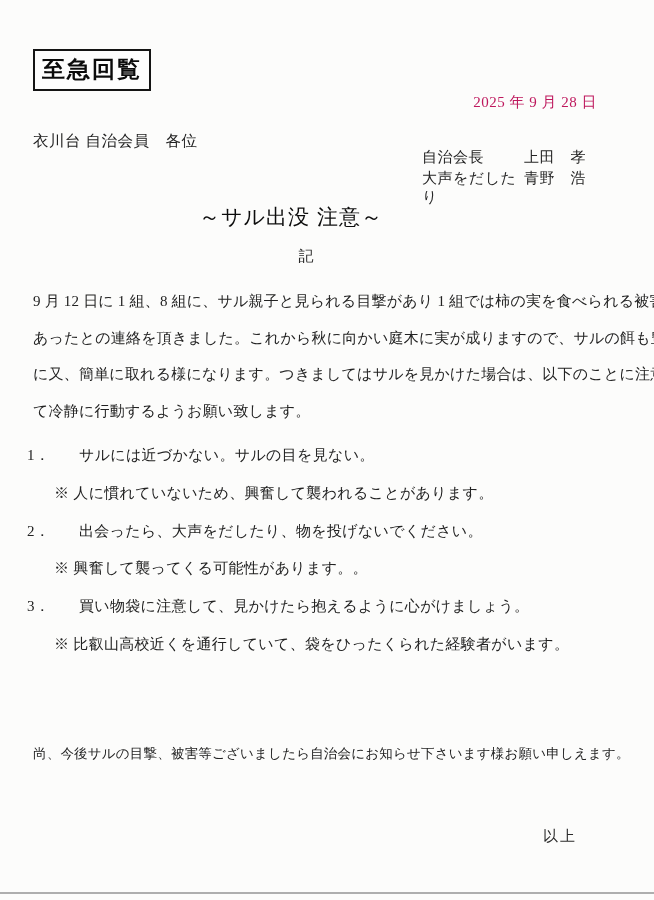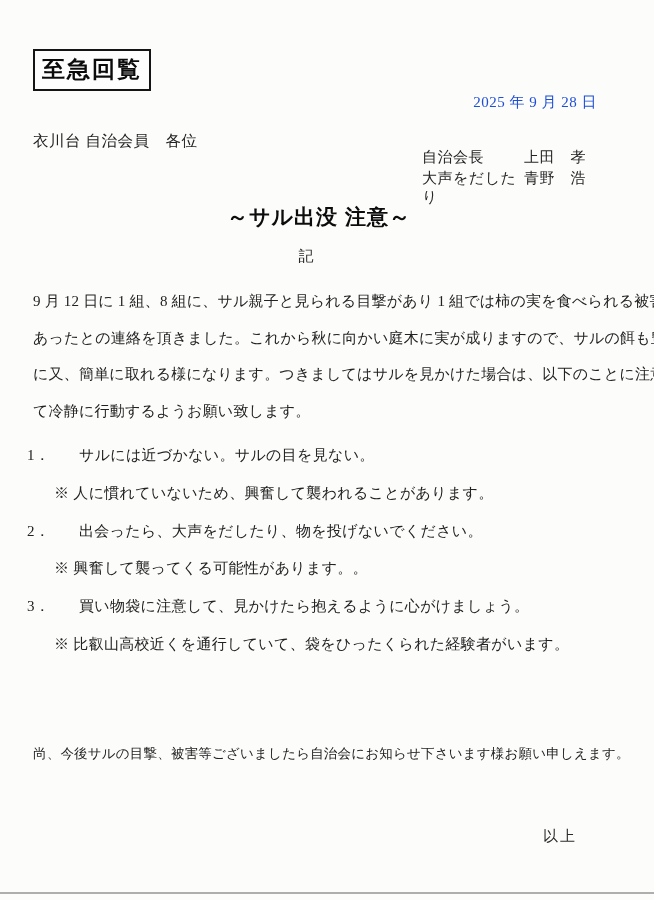--- a/index.html
+++ b/index.html
@@ -24,21 +24,21 @@
     letter-spacing: 2px;
     color: #0b0b0b;
     background: #fdfdfd;
   }
 
   .date {
     position: absolute;
     top: 93px; right: 57px;
     font-size: 15px;
     letter-spacing: 0.5px;
-    color: #1d4ed8;
+    color: #be185d;
   }
 
   .addressee {
     position: absolute;
     left: 33px; top: 131px;
     font-size: 15.5px;
     letter-spacing: 0.5px;
   }
 
   .signatures {
@@ -51,25 +51,24 @@
     letter-spacing: 0.5px;
     color: #252525;
   }
 
   .doc-title {
     position: absolute;
     top: 203px; left: 0;
     width: 582px;
     text-align: center;
     font-family: "Liberation Sans", "DejaVu Sans", sans-serif;
-    font-weight: bold;
+    font-weight: normal;
     font-size: 21px;
     letter-spacing: 1px;
     color: #0c0c0c;
-    margin-left: 28px;
   }
 
   .record-marker {
     position: absolute;
     top: 247px; left: 0;
     width: 612px;
     text-align: center;
     font-size: 15px;
     color: #2a2a2a;
   }

